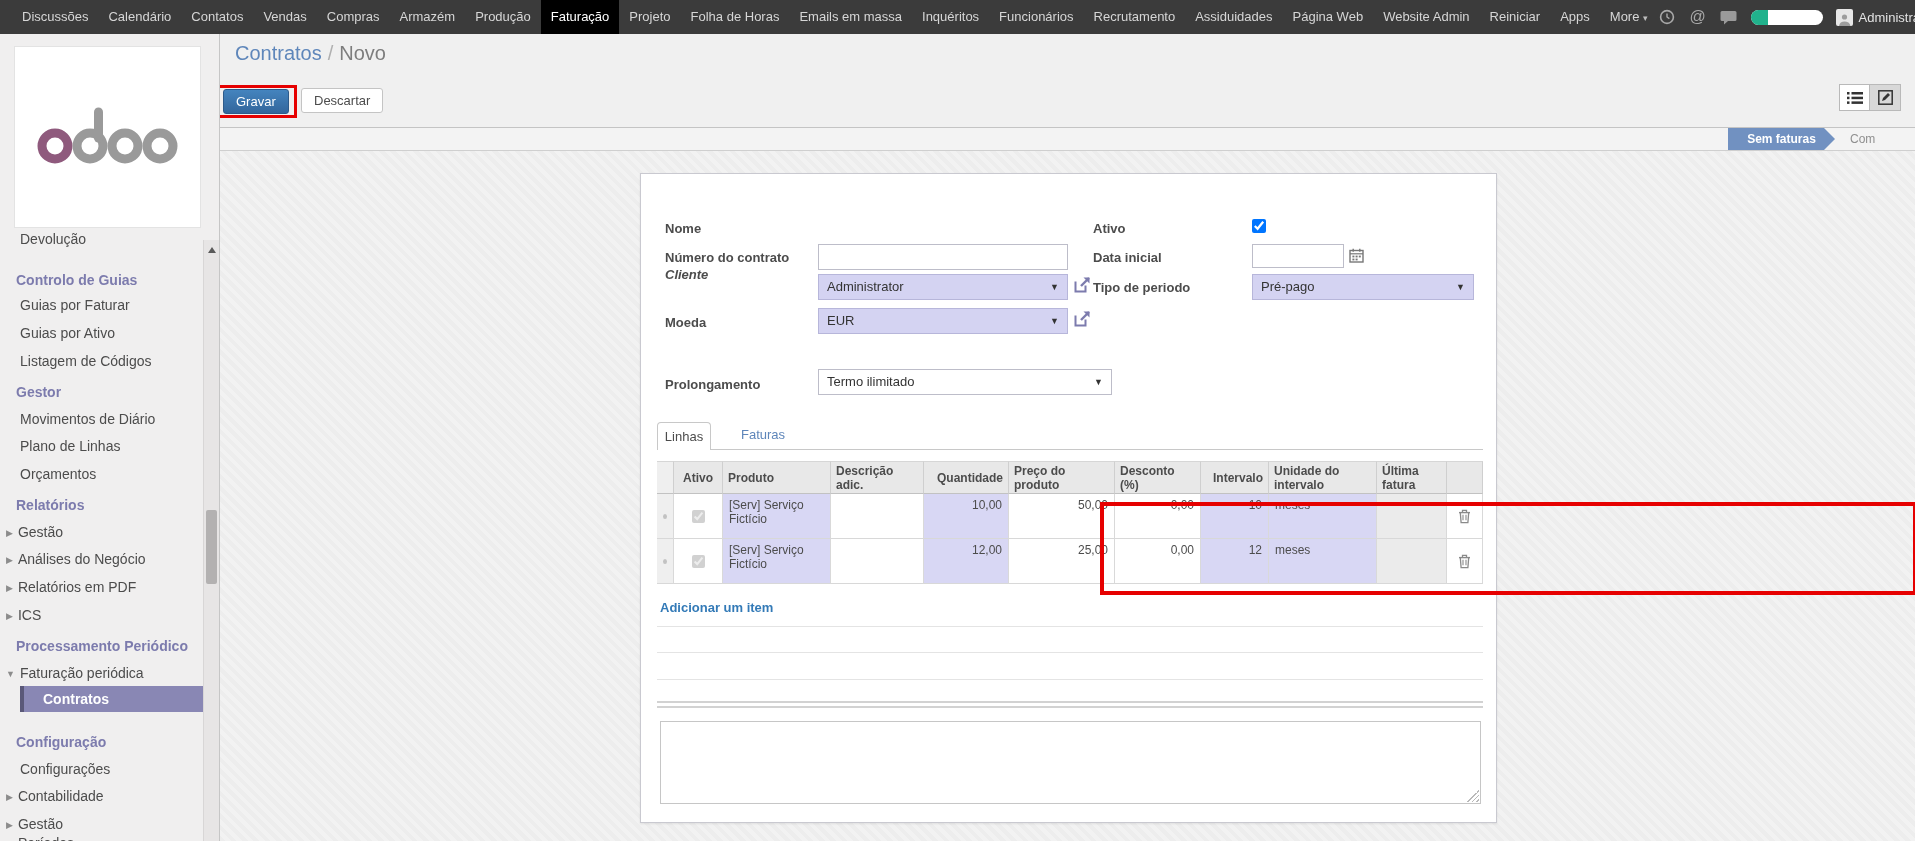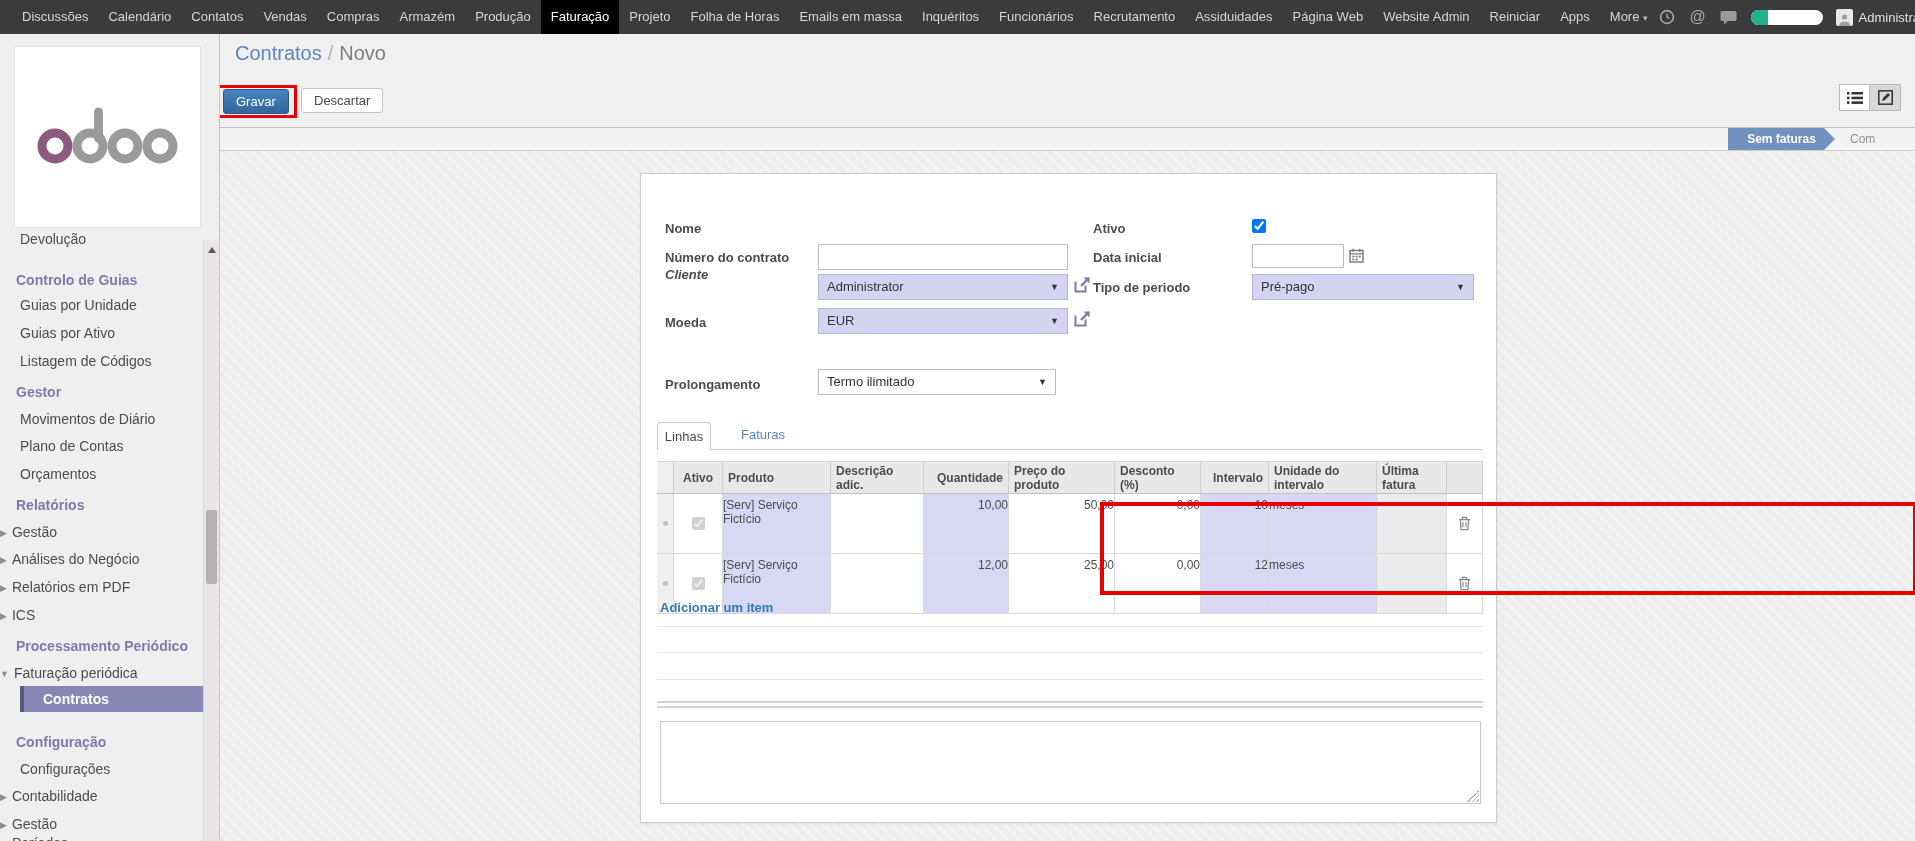--- a/index.html
+++ b/index.html
@@ -17,21 +17,21 @@
   .tb-pill .seg { width:17px; height:100%; background:#21b28c; }
   .tb-user { display:flex; align-items:center; gap:6px; color:#e2e2e2; font-size:13px; }
   .tb-avatar { width:17px; height:17px; background:#e7e7e7; border-radius:2px; display:flex; align-items:flex-end; justify-content:center; overflow:hidden; }
   .caret { font-size:9px; color:#bdbdbd; }
 
   
   .sidebar { position:absolute; left:0; top:34px; width:220px; height:807px; background:#f0efef; border-right:1px solid #c6c6c6; overflow:hidden; z-index:10; }
   .logo-box { position:absolute; left:14px; top:12px; width:187px; height:182px; background:#fff; border:1px solid #e3e3e3; display:flex; align-items:center; justify-content:center; }
   .side-item { position:absolute; left:0; width:203px; font-size:14px; color:#4c4c4c; white-space:nowrap; cursor:pointer; padding-left:20px; }
   .side-item .arr { color:#8c8c8c; font-size:9px; margin-right:5px; position:relative; top:-1px; }
-  .side-item.lvl-arrow { padding-left:0; }
+  .side-item.lvl-arrow { padding-left:6px; }
   .side-head { position:absolute; left:0; width:203px; padding-left:16px; font-size:14px; font-weight:bold; color:#7c7bad; white-space:nowrap; }
   .side-sel { position:absolute; left:20px; width:183px; height:26px; background:#8987b4; border-left:4px solid #5a5878; color:#fff; font-size:14px; line-height:26px; padding-left:19px; font-weight:bold; cursor:pointer; }
   .side-scroll { position:absolute; left:203px; top:206px; width:16px; height:601px; background:#e7e5e5; border-left:1px solid #d8d6d6; }
   .scroll-up { position:absolute; left:4px; top:7px; width:0; height:0; border-left:4px solid transparent; border-right:4px solid transparent; border-bottom:6px solid #5a5a5a; }
   .scroll-thumb { position:absolute; left:2px; top:270px; width:11px; height:74px; background:#b3b1b1; border-radius:2px; }
 
   
   .content-head { position:absolute; left:220px; top:34px; width:1695px; height:93px; background:#f0f0f0; }
   .breadcrumb { position:absolute; left:15px; top:8px; font-size:20px; }
   .breadcrumb .bc-link { color:#5e86ba; cursor:pointer; }
@@ -65,21 +65,21 @@
   .chk { position:absolute; width:14px; height:14px; }
 
   .tab-linhas { position:absolute; left:16px; top:248px; width:54px; height:28px; background:#fff; border:1px solid #c8c8c8; border-bottom:none; border-radius:4px 4px 0 0; font-size:13px; color:#4c4c4c; text-align:center; line-height:28px; cursor:pointer; z-index:2; }
   .tab-faturas { position:absolute; left:100px; top:253px; font-size:13px; color:#5e86ba; cursor:pointer; }
   .tab-rule { position:absolute; left:16px; top:275px; width:826px; height:1px; background:#c8c8c8; }
 
   
   .tbl { position:absolute; left:16px; top:287px; width:826px; display:grid; grid-template-columns:17px 49px 108px 93px 85px 106px 86px 68px 108px 70px 36px; font-size:12px; color:#4c4c4c; }
   .th { background:#e8e8e8; border-right:1px solid #cfcfcf; border-bottom:1px solid #c2c2c2; border-top:1px solid #d6d6d6; font-weight:bold; padding:3px 5px; height:33px; display:flex; align-items:center; }
   .th.num { justify-content:flex-end; text-align:right; }
-  .td { border-right:1px solid #d9d9d9; border-bottom:1px solid #d8d8d8; height:60px; padding:4px 0; display:flex; align-items:flex-start; }
+  .td { border-right:1px solid #d9d9d9; border-bottom:1px solid #d8d8d8; height:45px; padding:4px 6px; display:flex; align-items:flex-start; }
   .td.num { justify-content:flex-end; }
   .td.mid { align-items:center; }
   .cell-req { background:#d8d7f4; }
   .cell-dis { background:#ebebeb; }
   .drag-cell { background:#efefef; display:flex; align-items:center; justify-content:center; }
   .drag-dot { width:5px; height:5px; border-radius:50%; background:#c2c2c2; }
   .add-item { position:absolute; left:19px; top:426px; font-size:13px; font-weight:bold; color:#337ab7; cursor:pointer; }
   .empty-line { position:absolute; left:16px; width:826px; height:1px; background:#e4e4e4; }
   .dbl-rule { position:absolute; left:16px; top:527px; width:826px; height:7px; border-top:2px solid #d2d2d2; border-bottom:2px solid #d2d2d2; }
   .notes { position:absolute; left:19px; top:547px; width:821px; height:83px; background:#fff; border:1px solid #c6c6c6; }
@@ -151,27 +151,27 @@
       <circle cx="57" cy="42" r="13" fill="none" stroke="#9a9a9a" stroke-width="9"></circle>
       <path d="M65.5 8v26" stroke="#9a9a9a" stroke-width="9" stroke-linecap="round"></path>
       <circle cx="92" cy="42" r="13" fill="none" stroke="#9a9a9a" stroke-width="9"></circle>
       <circle cx="127" cy="42" r="13" fill="none" stroke="#9a9a9a" stroke-width="9"></circle>
     </svg>
   </div>
 
   <div class="side-item" style="top:197px;">Devolução</div>
 
   <div class="side-head" style="top:238px;">Controlo de Guias</div>
-  <div class="side-item" style="top:263px;">Guias por Unidade</div>
+  <div class="side-item" style="top:263px;">Guias por Faturar</div>
   <div class="side-item" style="top:291px;">Guias por Ativo</div>
   <div class="side-item" style="top:319px;">Listagem de Códigos</div>
 
   <div class="side-head" style="top:350px;">Gestor</div>
   <div class="side-item" style="top:377px;">Movimentos de Diário</div>
-  <div class="side-item" style="top:404px;">Plano de Contas</div>
+  <div class="side-item" style="top:404px;">Plano de Linhas</div>
   <div class="side-item" style="top:432px;">Orçamentos</div>
 
   <div class="side-head" style="top:463px;">Relatórios</div>
   <div class="side-item lvl-arrow" style="top:490px;"><span class="arr">▶</span><span>Gestão</span></div>
   <div class="side-item lvl-arrow" style="top:517px;"><span class="arr">▶</span><span>Análises do Negócio</span></div>
   <div class="side-item lvl-arrow" style="top:545px;"><span class="arr">▶</span><span>Relatórios em PDF</span></div>
   <div class="side-item lvl-arrow" style="top:573px;"><span class="arr">▶</span><span>ICS</span></div>
 
   <div class="side-head" style="top:604px;">Processamento Periódico</div>
   <div class="side-item lvl-arrow" style="top:631px;"><span class="arr">▼</span><span>Faturação periódica</span></div>
@@ -255,21 +255,21 @@
         <span class="sc">▼</span>
     </div>
     <span class="ext-ico" style="left:433px; top:136px;">
       <svg width="17" height="17" viewBox="0 0 17 17">
           <path d="M1.5 5.5v10h10v-6" fill="none" stroke="#7c7bad" stroke-width="2"></path>
           <path d="M7 10L15 2" stroke="#7c7bad" stroke-width="2.4"></path>
           <path d="M9.5 1.5h6v6z" fill="#7c7bad"></path>
         </svg>
     </span>
 
-    <div class="fin in-norm sel" style="left:177px; top:195px; width:238px;">
+    <div class="fin in-norm sel" style="left:177px; top:195px; width:294px;">
       <span>Termo ilimitado</span>
         <span class="sc">▼</span>
     </div>
 
     <div class="flabel" style="left:452px; top:47px;">Ativo</div>
     <div class="flabel" style="left:452px; top:76px;">Data inicial</div>
     <div class="flabel" style="left:452px; top:106px;">Tipo de periodo</div>
 
     <input type="checkbox" checked="" class="chk" style="left: 611px; top: 45px;">
     <div class="fin in-norm" style="left:611px; top:70px; width:92px; height:24px;"></div>

